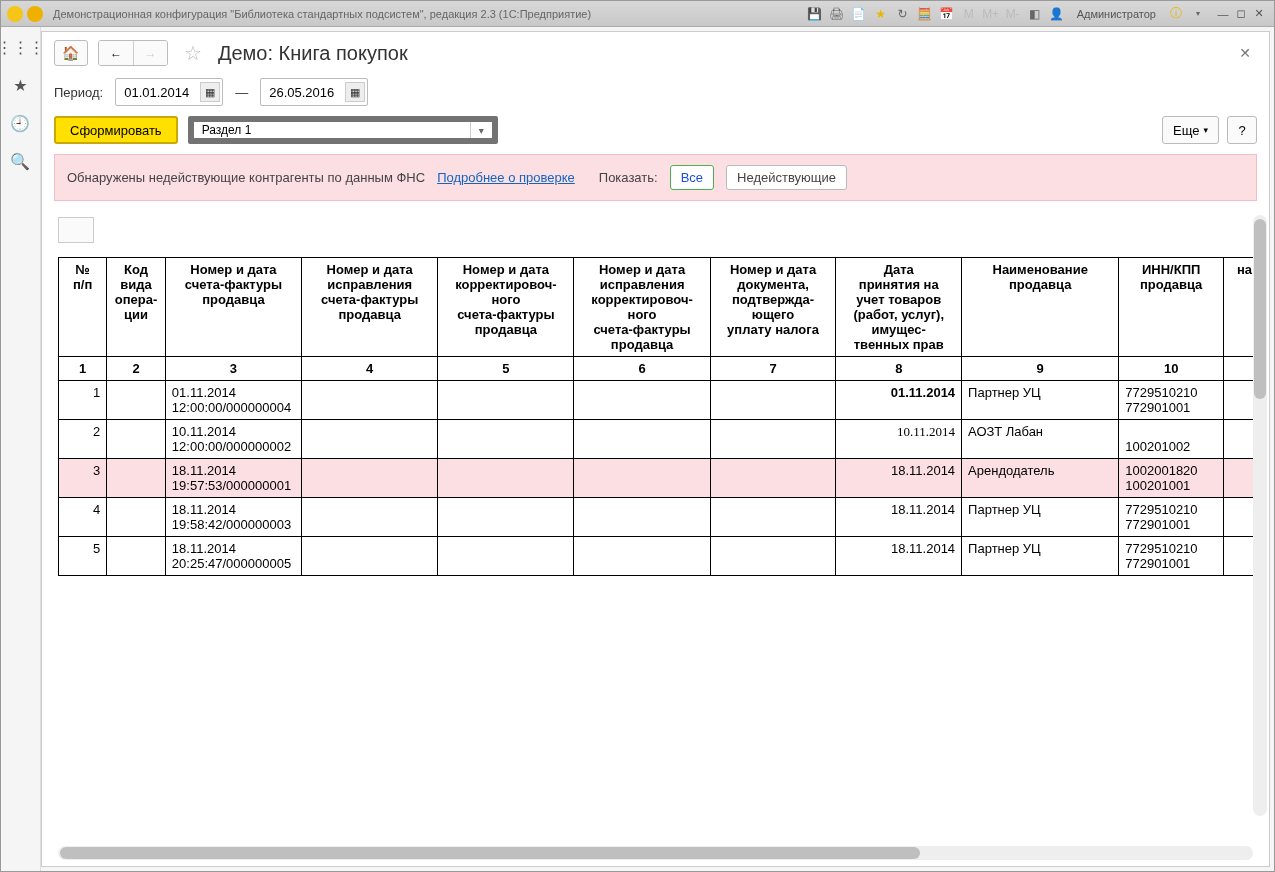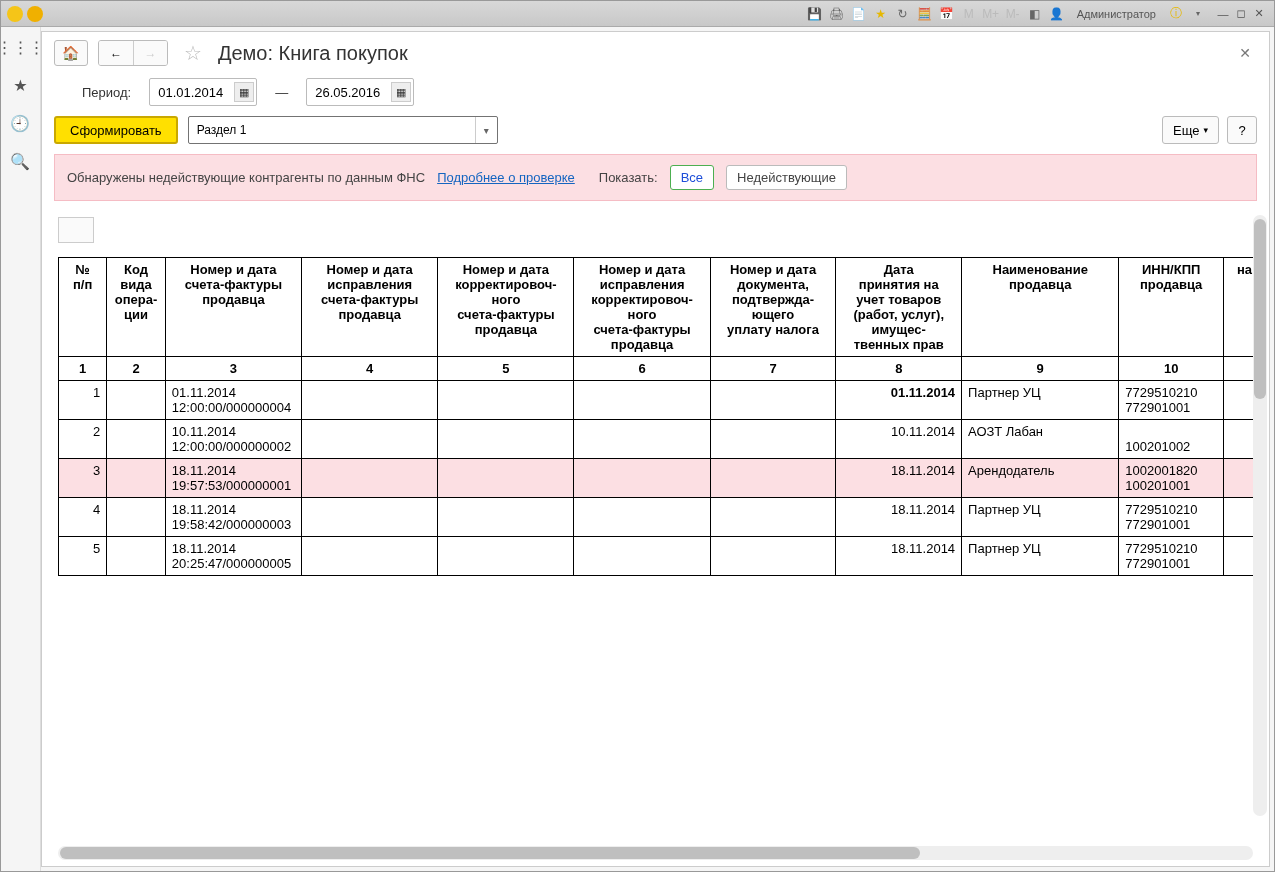--- a/index.html
+++ b/index.html
@@ -41,27 +41,27 @@
   .sb-icon { width:20px; height:20px; display:flex; align-items:center; justify-content:center; color:#555; cursor:pointer; font-size:16px;}
   .main { flex:1; background:#fff; margin:4px 4px 4px 0; border:1px solid #ccc; display:flex; flex-direction:column; overflow:hidden;}
   .toolbar-row { display:flex; align-items:center; padding:8px 12px; gap:10px;}
   .nav-btn { width:34px; height:26px; border:1px solid #bbb; border-radius:3px; background:#fafafa; display:inline-flex; align-items:center; justify-content:center; cursor:pointer; font-size:14px; color:#555;}
   .nav-group { display:flex; border:1px solid #bbb; border-radius:3px; overflow:hidden;}
   .nav-group .nav-half { width:34px; height:24px; display:inline-flex; align-items:center;justify-content:center; background:#fafafa; border:none;}
   .nav-group .nav-half + .nav-half { border-left:1px solid #ccc;}
   .star { color:#bbb; font-size:20px; margin-left:6px;}
   .page-title { font-size:20px; color:#333; margin-left:6px;}
   .close-tab { margin-left:auto; font-size:14px; color:#777; cursor:pointer; padding:0 6px;}
-  .period-row { display:flex; align-items:center; padding:4px 12px 10px; gap:18px; font-size:13px; color:#333;margin-left:28px;}
+  .period-row { display:flex; align-items:center; padding:4px 12px 10px; gap:12px; font-size:13px; color:#333;}
   .date-box { display:flex; align-items:center; border:1px solid #bbb; border-radius:2px; height:28px; padding:0 2px 0 6px; background:#fff;}
   .date-box input { border:none; outline:none; width:76px; font-size:13px;}
   .cal-btn { width:20px; height:20px; display:inline-flex; align-items:center;justify-content:center; background:#eee; border:1px solid #ccc; margin-left:2px; font-size:11px; cursor:pointer;}
   .action-row { display:flex; align-items:center; padding:0 12px 10px; gap:10px;}
   .btn-yellow { height:28px; padding:0 14px; background:#ffe000; border:2px solid #c9a800; border-radius:3px; font-size:13px; cursor:pointer; font-weight:normal;}
-  .select-box { flex:0 0 310px; height:28px; border:1px solid #737373; border-radius:2px; display:flex; align-items:center; padding:0 8px; background:#fff; position:relative; cursor:pointer;}
+  .select-box { flex:0 0 310px; height:28px; border:6px solid #737373; border-radius:2px; display:flex; align-items:center; padding:0 8px; background:#fff; position:relative; cursor:pointer;}
   .select-caret { position:absolute; right:0; top:0; bottom:0; width:22px; border-left:1px solid #ccc; display:flex;align-items:center;justify-content:center; font-size:10px; color:#666;}
   .right-actions { margin-left:auto; display:flex; gap:8px;}
   .btn-plain { height:28px; padding:0 10px; border:1px solid #bbb; background:#fafafa; border-radius:3px; cursor:pointer; font-size:13px; display:inline-flex; align-items:center; gap:4px;}
   .btn-help { width:30px; justify-content:center;}
   .warn-bar { margin:0 12px 6px; background:#fcdfe3; border:1px solid #f5bcc4; padding:10px 12px; font-size:13px; color:#444; display:flex; align-items:center; gap:12px;}
   .warn-bar a { color:#1565c0; text-decoration:underline; cursor:pointer;}
   .pill { padding:4px 10px; border-radius:3px; border:1px solid #bbb; background:#fff; cursor:pointer; font-size:13px;}
   .pill.green { border-color:#4caf50; color:#1d4ed8;}
   .report-area { flex:1; overflow:auto; padding:0 0 10px; position:relative;}
   .report-inner { padding:10px 16px 20px 16px; min-width:1240px;}
@@ -86,20 +86,21 @@
 </style>
 </head>
 <body>
 
 <div class="window">
 
   <div class="titlebar">
     <div class="tb-left">
       <span class="tb-icon"></span>
       <span class="tb-arrow"></span>
+      <span style="margin-left:6px;">Демонстрационная конфигурация "Библиотека стандартных подсистем", редакция 2.3  (1С:Предприятие)</span>
     </div>
     <div class="tb-spacer"></div>
     <div class="tb-tools">
       <span class="tb-glyph">💾</span>
       <span class="tb-glyph">🖨</span>
       <span class="tb-glyph">📄</span>
       <span class="tb-glyph" style="color:#e6b800;">★</span>
       <span class="tb-glyph">↻</span>
       <span class="tb-glyph" style="color:#d88;">🧮</span>
       <span class="tb-glyph" style="color:#d88;">📅</span>
@@ -265,21 +266,21 @@
                   <td style="white-space: pre-line;"></td>
                 </tr>
                 <tr>
                   <td class="num" style="white-space: pre-line;">2</td>
                   <td style="white-space: pre-line;"></td>
                   <td style="white-space: pre-line;">10.11.2014 12:00:00/000000002</td>
                   <td style="white-space: pre-line;"></td>
                   <td style="white-space: pre-line;"></td>
                   <td style="white-space: pre-line;"></td>
                   <td style="white-space: pre-line;"></td>
-                  <td class="num" style="white-space: pre-line;">10.11.2014</td>
+                  <td class="num" style="white-space: pre-line; font-family: Liberation Serif, serif;">10.11.2014</td>
                   <td style="white-space: pre-line;">АОЗТ Лабан</td>
                   <td style="white-space: pre-line;">
 100201002</td>
                   <td style="white-space: pre-line;"></td>
                 </tr>
                 <tr class="row-invalid">
                   <td class="num" style="white-space: pre-line;">3</td>
                   <td style="white-space: pre-line;"></td>
                   <td style="white-space: pre-line;">18.11.2014 19:57:53/000000001</td>
                   <td style="white-space: pre-line;"></td>

